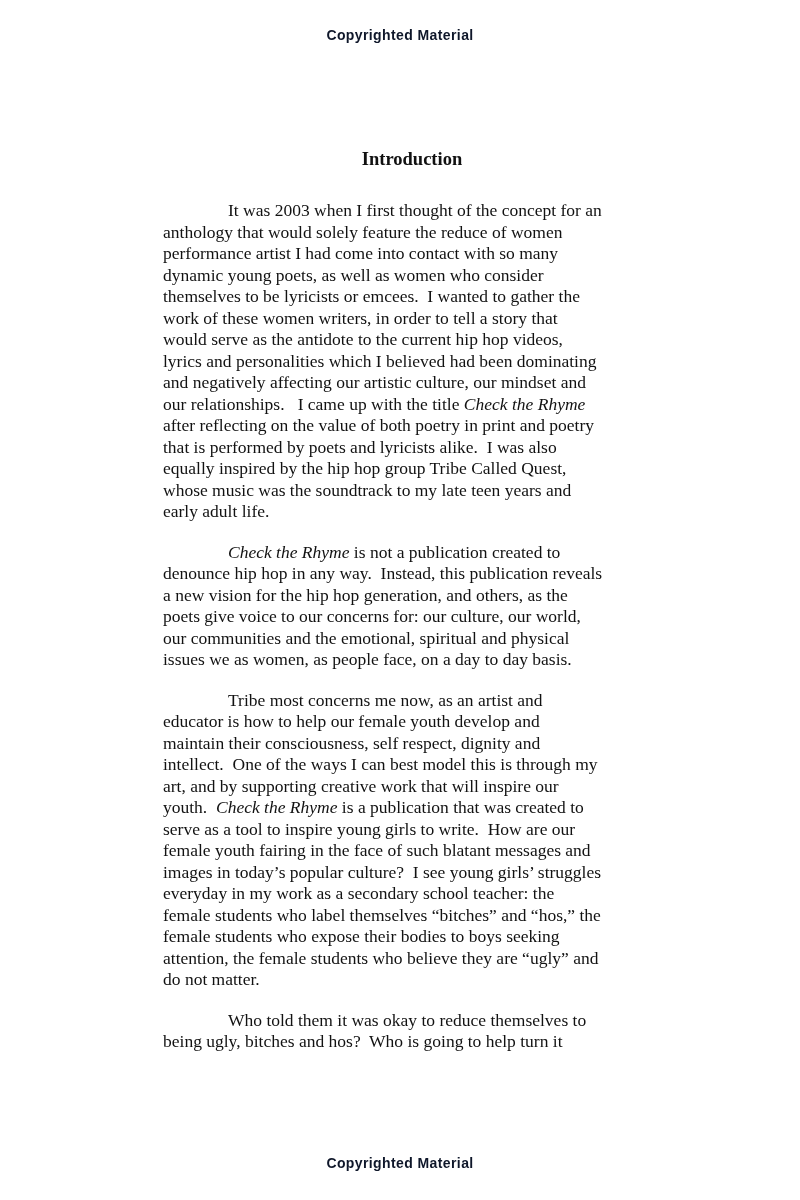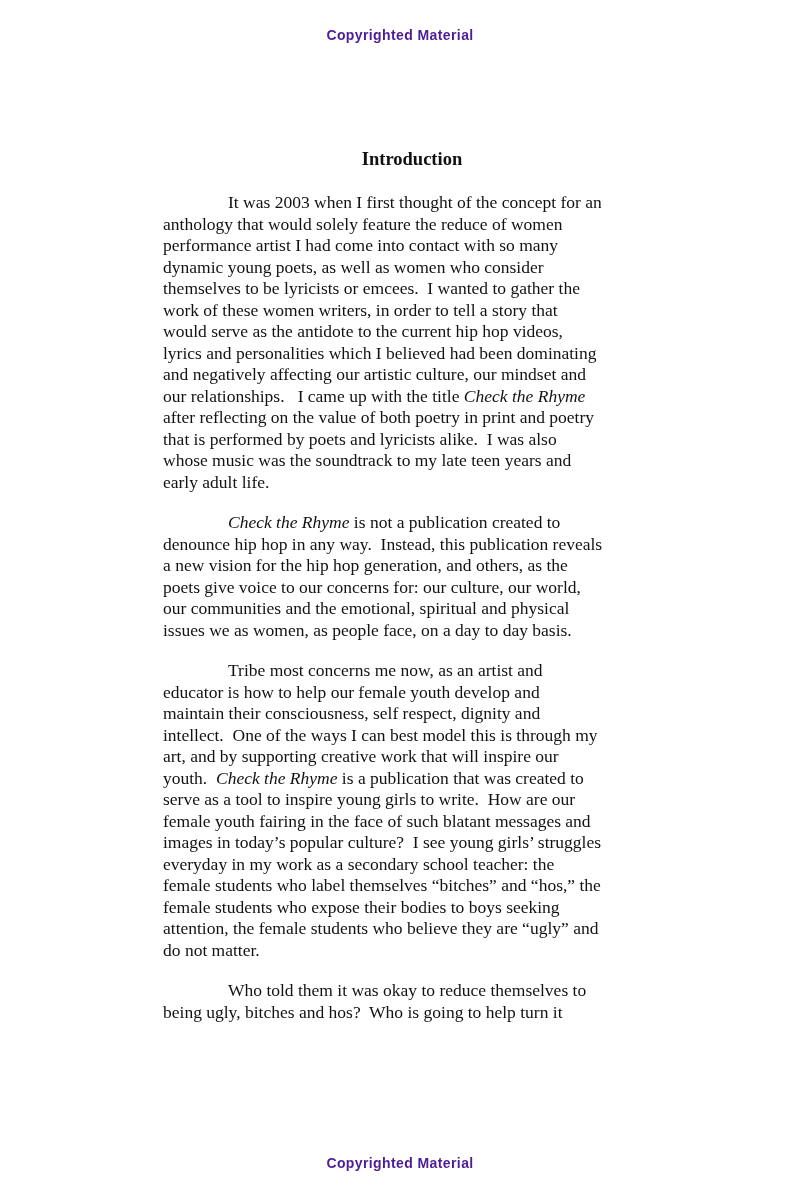--- a/index.html
+++ b/index.html
@@ -18,40 +18,40 @@
   }
   .watermark {
     position: absolute;
     left: 0;
     width: 100%;
     text-align: center;
     font-family: "Liberation Sans", sans-serif;
     font-weight: bold;
     font-size: 14px;
     letter-spacing: 0.4px;
-    color: #4c1d95;
+    color: #0f172a;
   }
   .watermark.top { top: 27px; }
   .watermark.bottom { top: 1155px; }
   .title {
     position: absolute;
     top: 149px;
     left: 12px;
     width: 100%;
     margin: 0;
     text-align: center;
     font-family: "Liberation Serif", serif;
     font-size: 18.5px;
     font-weight: bold;
     color: #111111;
   }
   .body-text {
     position: absolute;
     left: 163px;
-    top: 192px;
+    top: 200px;
     width: 490px;
     font-size: 17.5px;
     line-height: 21.5px;
   }
   .paragraph { margin: 0 0 19px 0; }
   .paragraph:last-child { margin-bottom: 0; margin-top: 18px; }
   .line { white-space: pre; }
   .line.indent { padding-left: 65px; }
   .italic { font-style: italic; }
 </style>
@@ -70,20 +70,21 @@
         <div class="line"><span>performance artist I had come into contact with so many</span></div>
         <div class="line"><span>dynamic young poets, as well as women who consider</span></div>
         <div class="line"><span>themselves to be lyricists or emcees.  I wanted to gather the</span></div>
         <div class="line"><span>work of these women writers, in order to tell a story that</span></div>
         <div class="line"><span>would serve as the antidote to the current hip hop videos,</span></div>
         <div class="line"><span>lyrics and personalities which I believed had been dominating</span></div>
         <div class="line"><span>and negatively affecting our artistic culture, our mindset and</span></div>
         <div class="line"><span>our relationships.   I came up with the title </span><span class="italic">Check the Rhyme</span></div>
         <div class="line"><span>after reflecting on the value of both poetry in print and poetry</span></div>
         <div class="line"><span>that is performed by poets and lyricists alike.  I was also</span></div>
+        <div class="line"><span>equally inspired by the hip hop group Tribe Called Quest,</span></div>
         <div class="line"><span>whose music was the soundtrack to my late teen years and</span></div>
         <div class="line"><span>early adult life.</span></div>
       </div>
       <div class="paragraph">
         <div class="line indent"><span class="italic">Check the Rhyme</span><span> is not a publication created to</span></div>
         <div class="line"><span>denounce hip hop in any way.  Instead, this publication reveals</span></div>
         <div class="line"><span>a new vision for the hip hop generation, and others, as the</span></div>
         <div class="line"><span>poets give voice to our concerns for: our culture, our world,</span></div>
         <div class="line"><span>our communities and the emotional, spiritual and physical</span></div>
         <div class="line"><span>issues we as women, as people face, on a day to day basis.</span></div>

